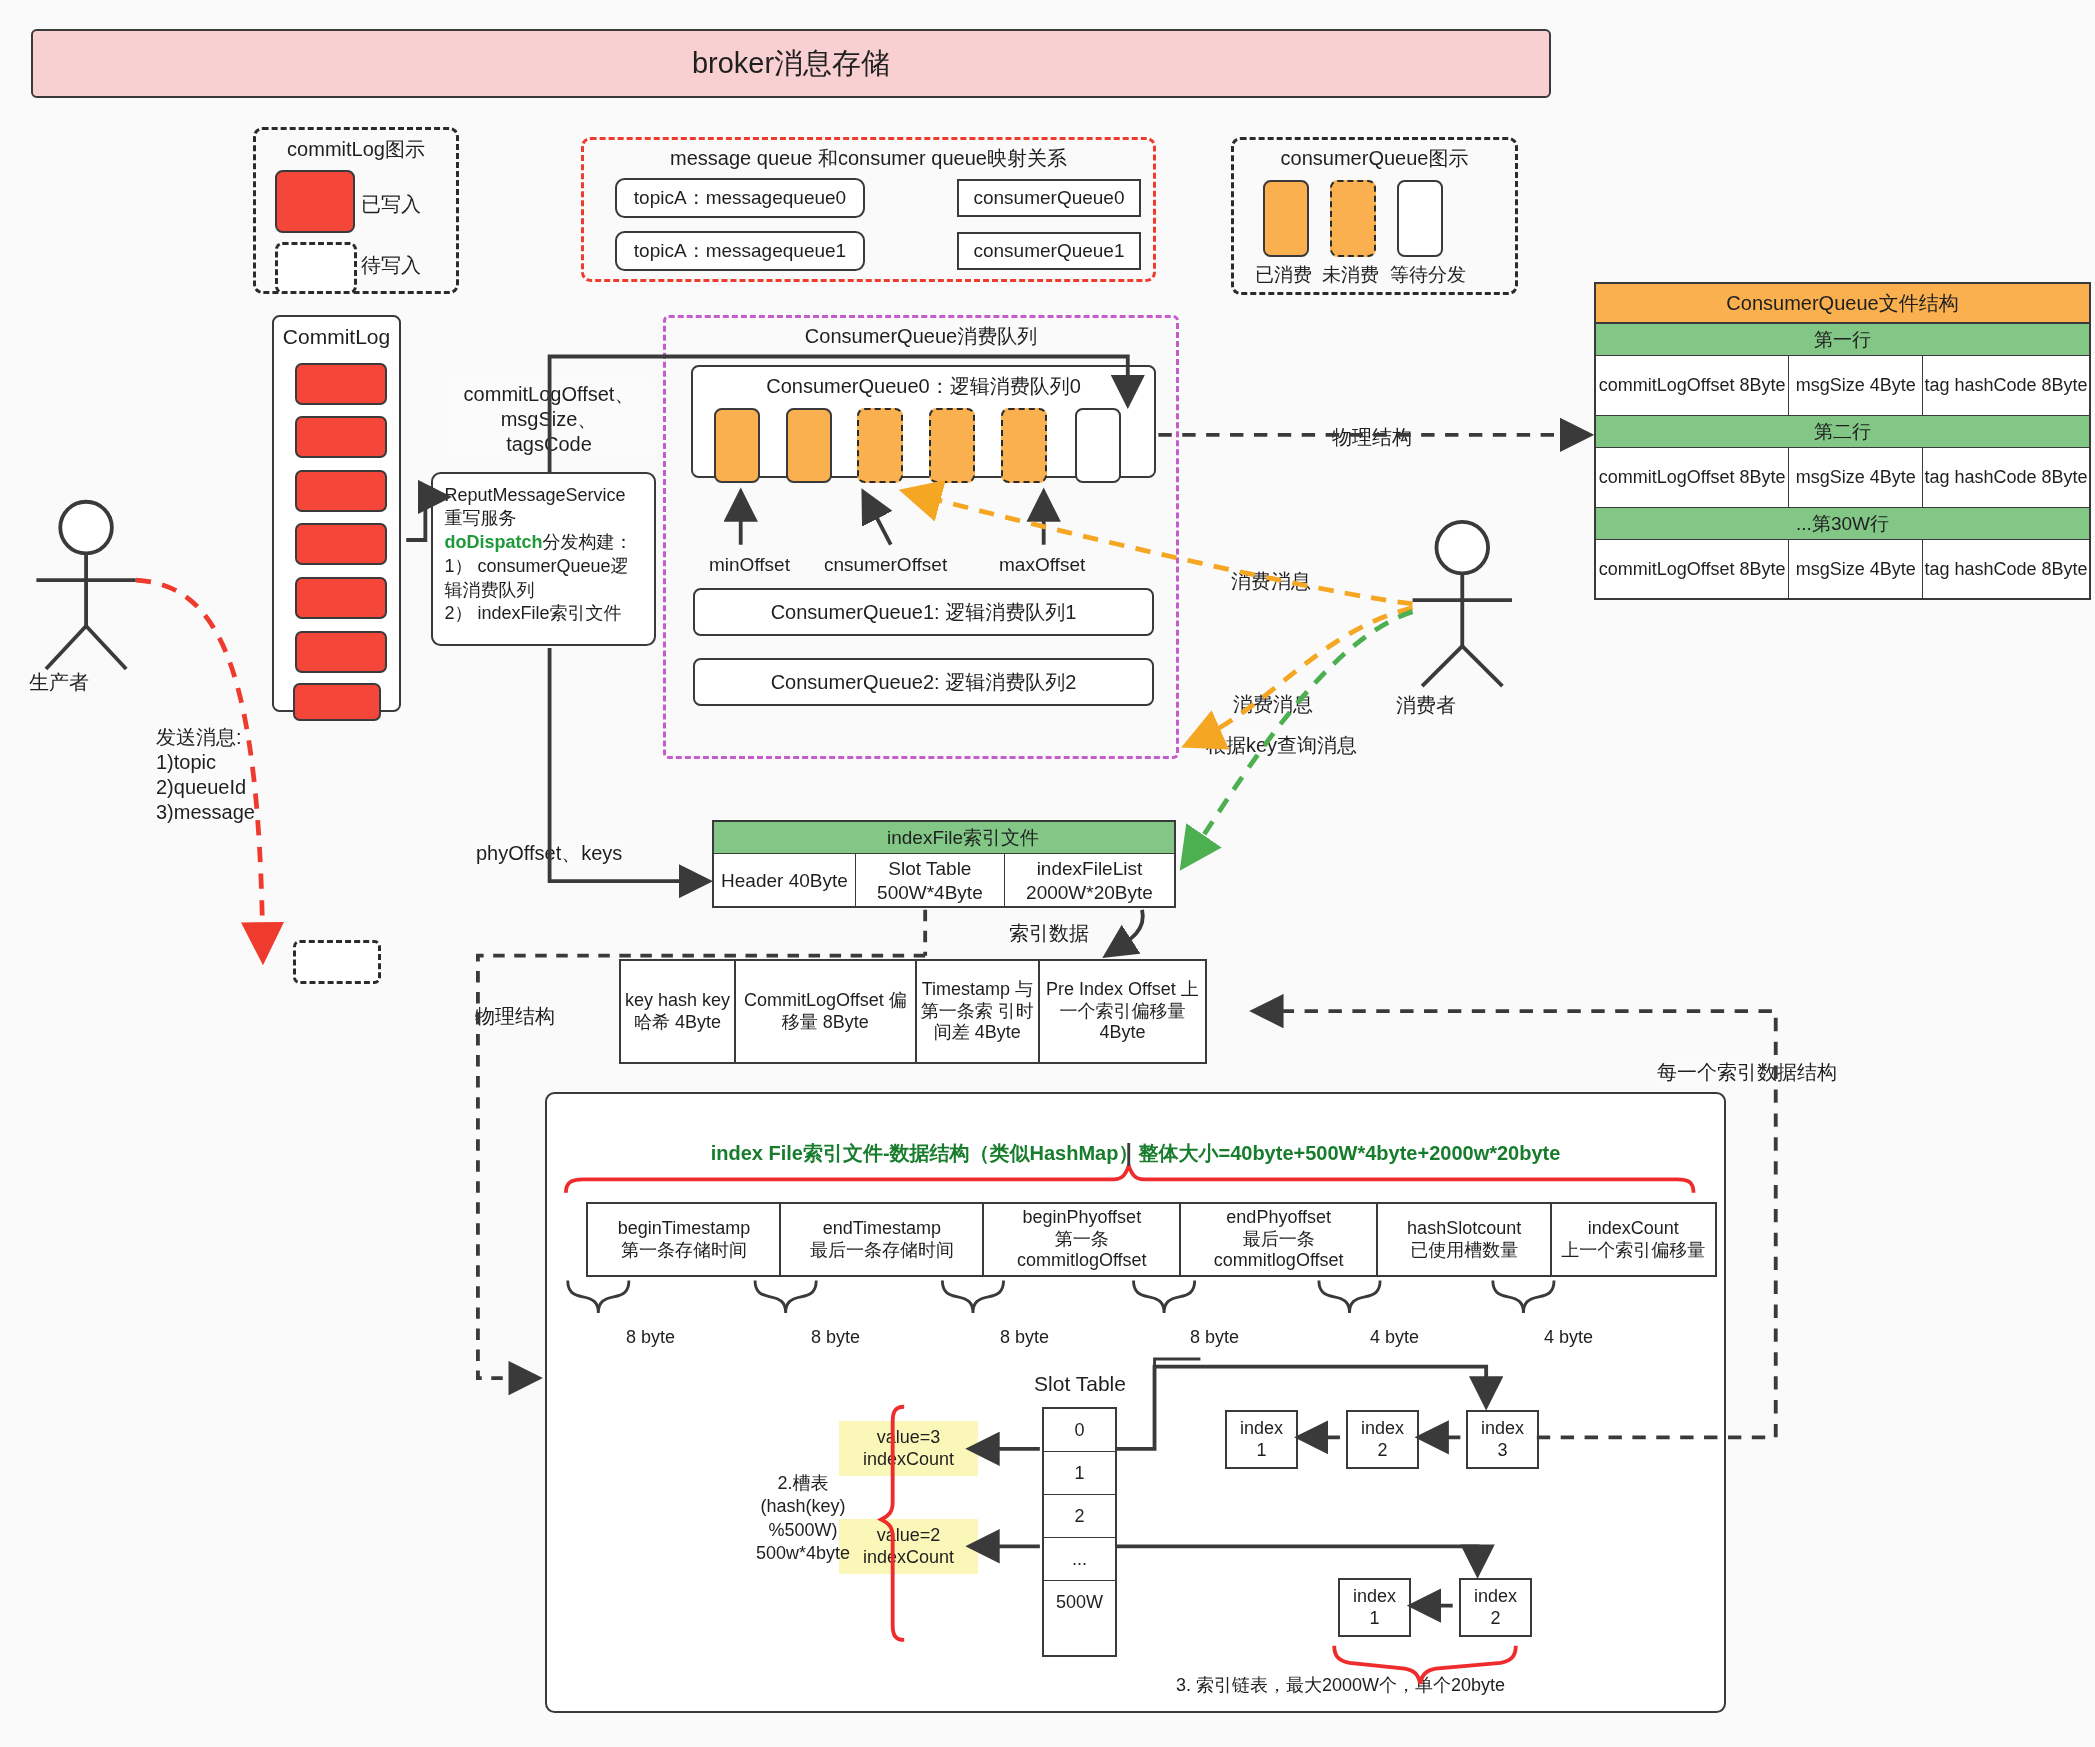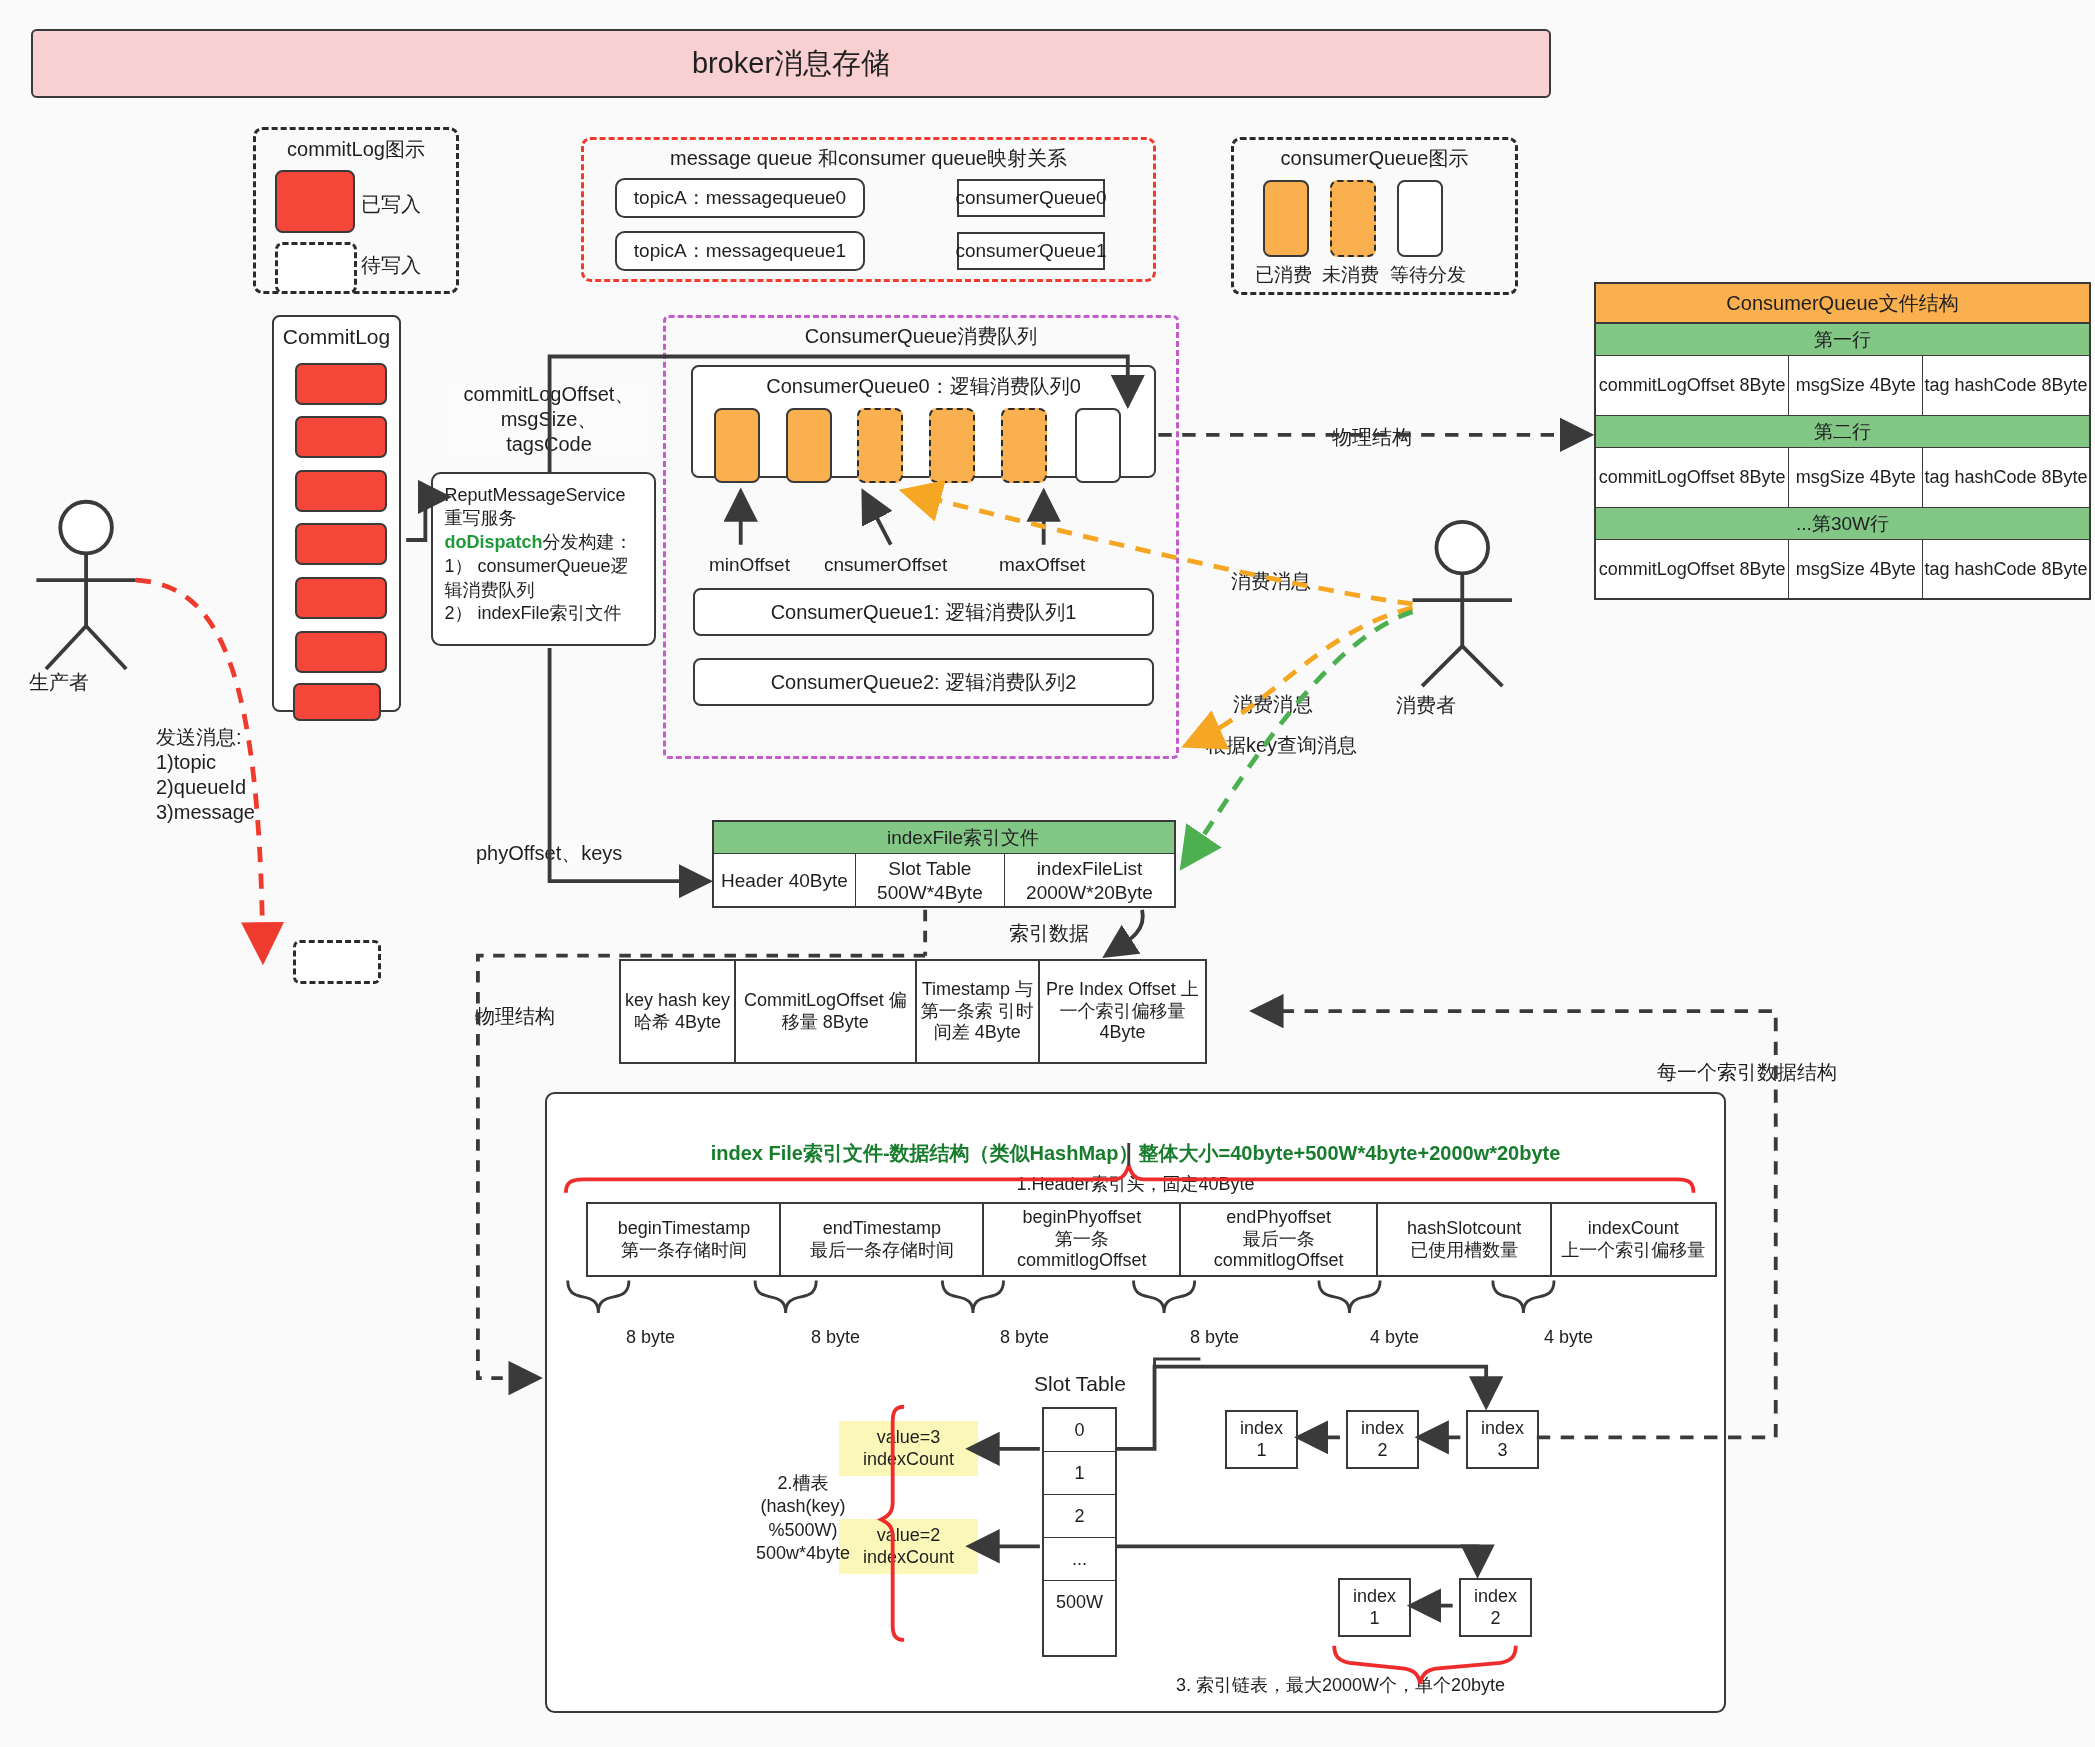--- a/index.html
+++ b/index.html
@@ -21,21 +21,21 @@
   #lg-cl .t{position:absolute;left:0;top:5.7px;width:100%;text-align:center;font-size:20px;}
   .sw-red{position:absolute;left:19px;top:40px;width:76px;height:59px;background:#f4473a;border:2.9px solid #3a3a3a;border-radius:7.6px;}
   .sw-dash{position:absolute;left:19px;top:112px;width:76px;height:46px;background:#fff;border:3.8px dashed #2b2b2b;border-radius:7.6px;}
   #lg-cl .c1{position:absolute;left:105px;top:61px;font-size:20px;}
   #lg-cl .c2{position:absolute;left:105px;top:122px;font-size:20px;}
 
   
   #lg-map{left:581px;top:137px;width:575px;height:145px;border:3.8px dashed #ef3b2d;border-radius:9.6px;background:#fafafa;}
   #lg-map .t{position:absolute;left:0;top:4.8px;width:100%;text-align:center;font-size:20px;}
   .mq{position:absolute;left:31px;width:250px;height:40px;font-size:19px;}
-  .cq{position:absolute;left:373px;width:148px;height:38px;font-size:19px;border-radius:0;}
+  .cq{position:absolute;left:373px;width:184px;height:38px;font-size:19px;border-radius:0;}
 
   
   #lg-cq{left:1231px;top:137px;width:287px;height:158px;border:3.8px dashed #2b2b2b;border-radius:9.6px;background:#fafafa;}
   #lg-cq .t{position:absolute;left:0;top:4.8px;width:100%;text-align:center;font-size:20px;}
   .cqs{position:absolute;top:40px;width:42px;height:73px;border-radius:7.6px;}
   .cqs.a{left:29px;background:#fbb04f;border:2.9px solid #3a3a3a;}
   .cqs.b{left:96px;background:#fbb04f;border:2.9px dashed #2b2b2b;}
   .cqs.c{left:163px;background:#fff;border:2.9px solid #3a3a3a;}
   #lg-cq .cl{position:absolute;top:122px;font-size:19px;}
 
@@ -248,21 +248,20 @@
 与第一条索
 引时间差
 4Byte</div>
     <div class="ctr" style="flex:1.2">Pre Index Offset
 上一个索引偏移量
 4Byte</div>
   </div>
 
   <div class="abs" id="panel">
     <div class="h1">index File索引文件-数据结构（类似HashMap）整体大小=40byte+500W*4byte+2000w*20byte</div>
-    <div class="h2">1.Header索引头，固定40Byte</div>
   </div>
 
   <div class="abs" id="hdrrow">
     <div class="ctr col" style="flex:1">
       <span>beginTimestamp</span>
       <span>第一条存储时间</span>
     </div>
     <div class="ctr col" style="flex:1.05">
       <span>endTimestamp</span>
       <span>最后一条存储时间</span>

